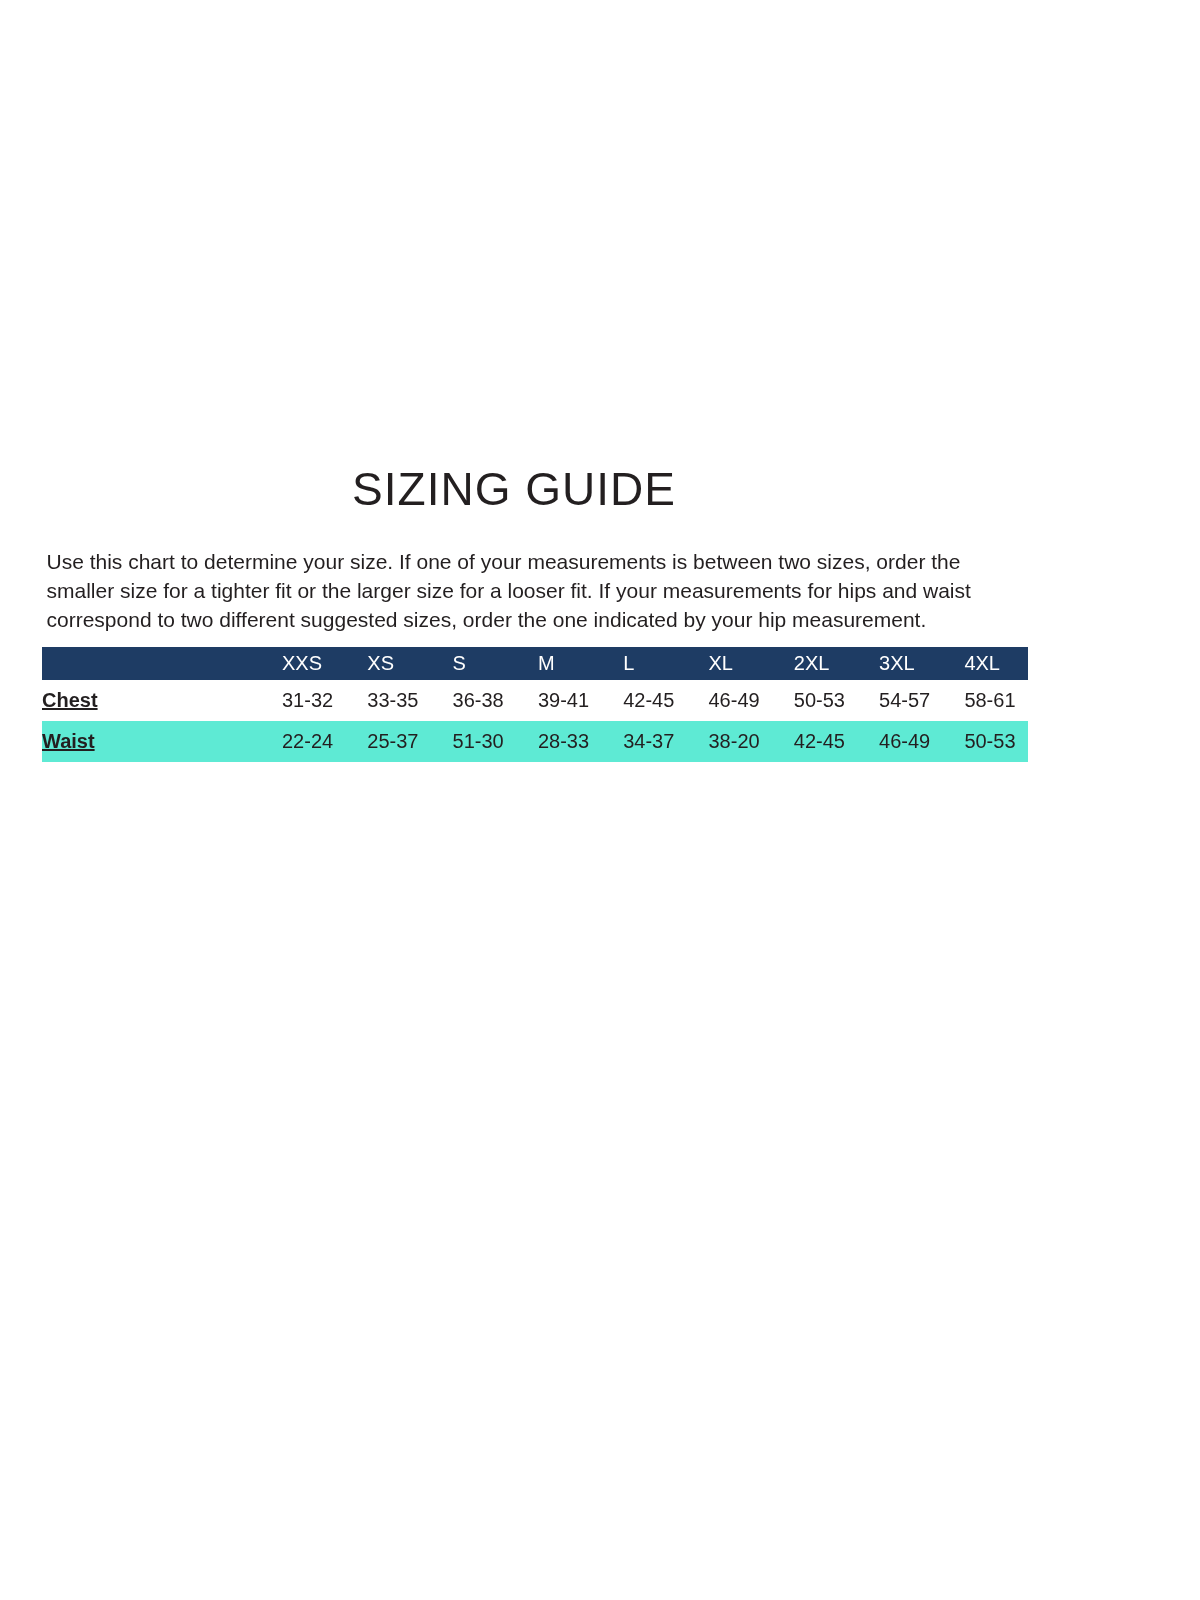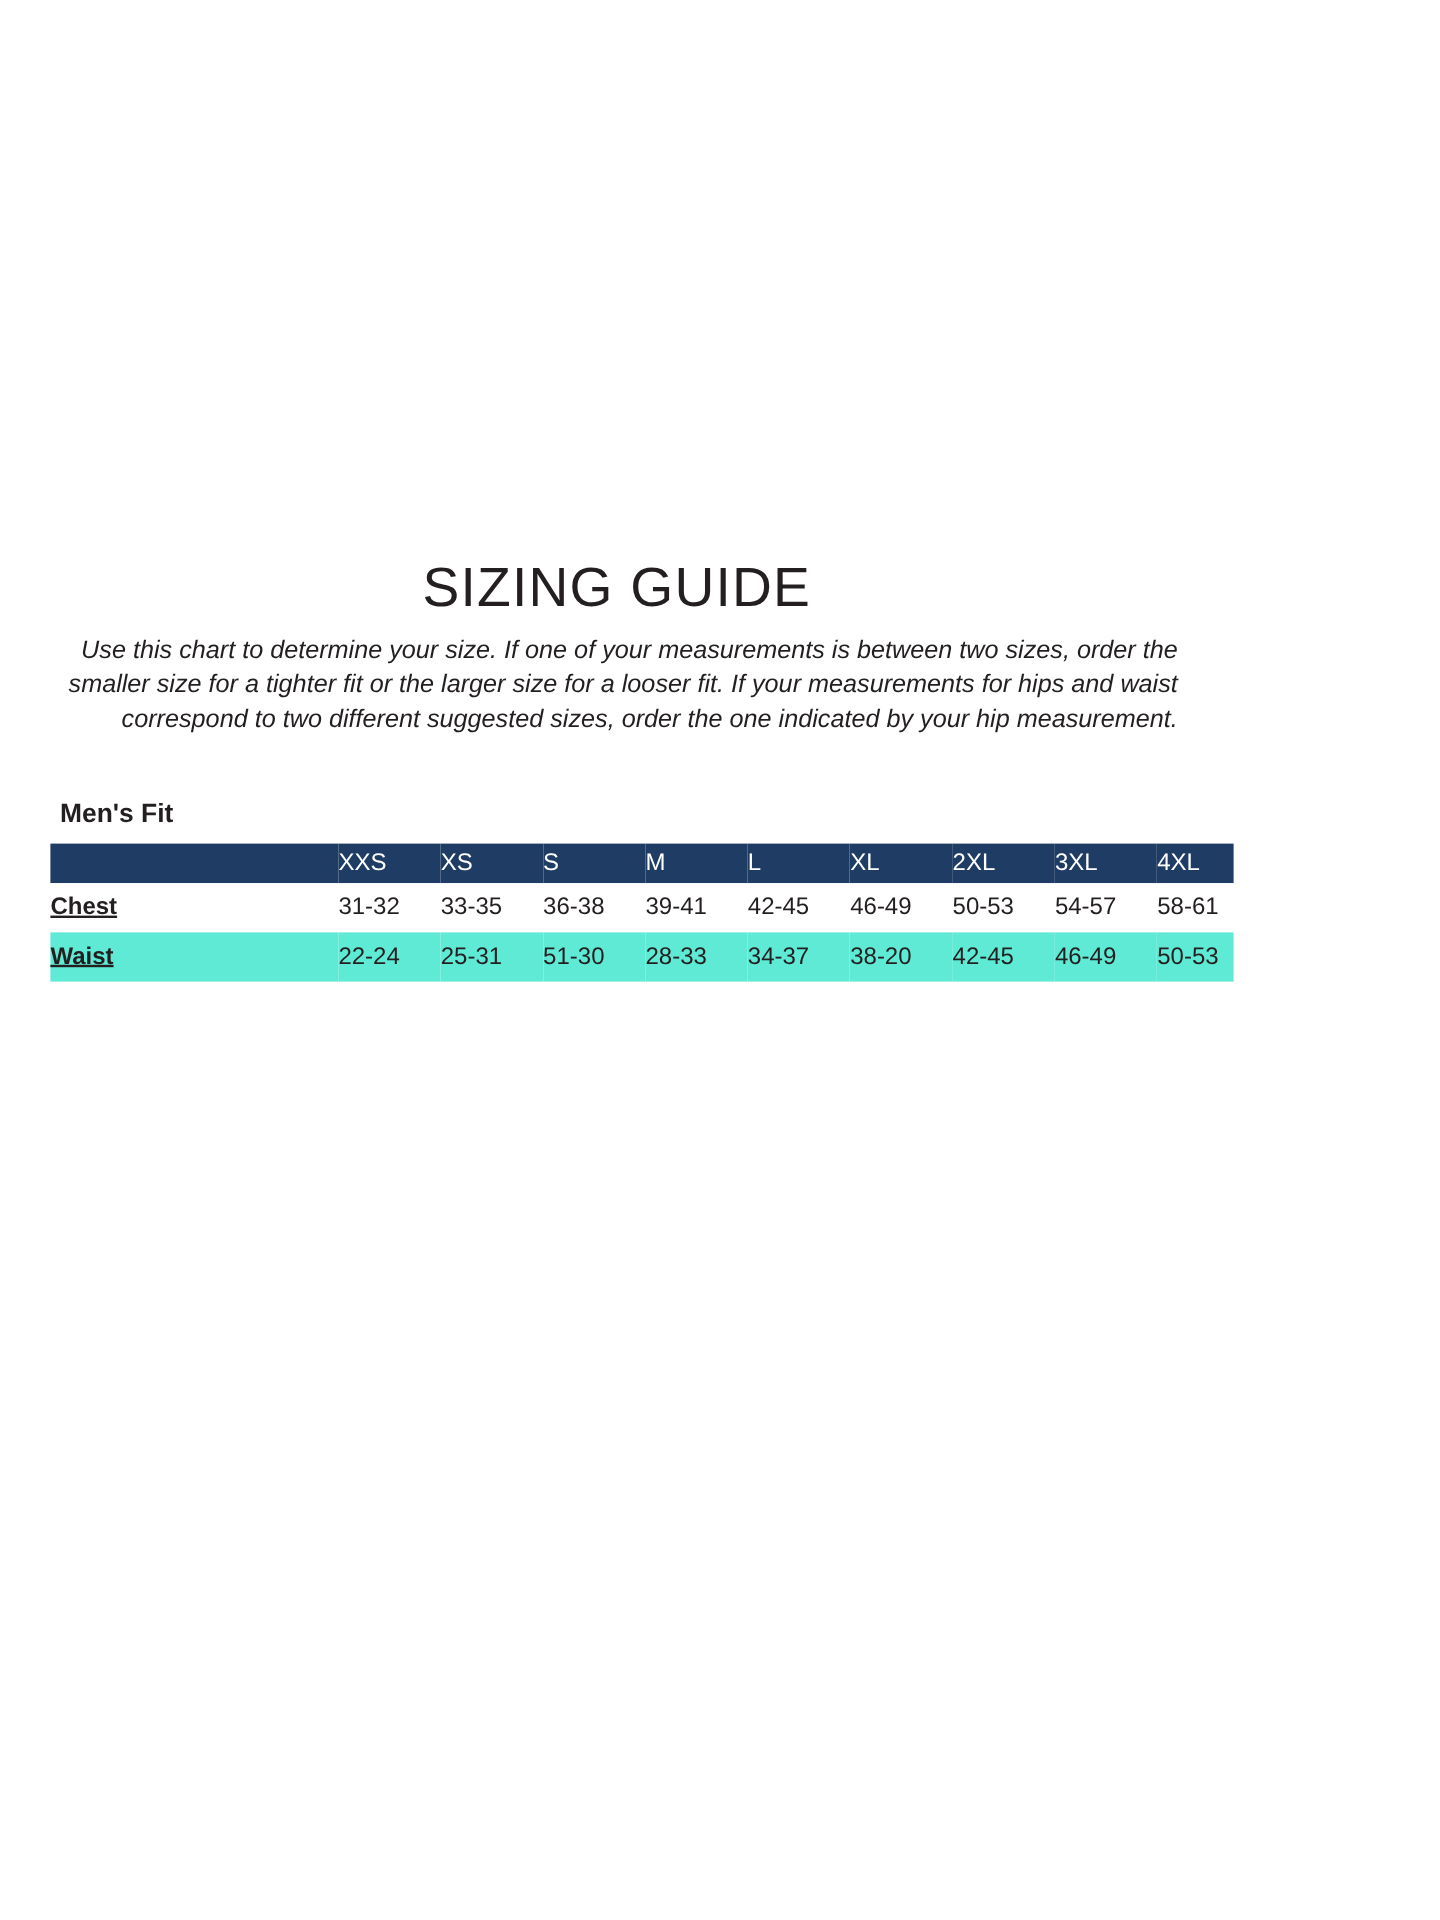--- a/index.html
+++ b/index.html
@@ -24,26 +24,25 @@
     margin: 0;
     padding-top: 462px;
     text-align: center;
     font-size: 46px;
     font-weight: 400;
     letter-spacing: 1px;
     color: #231f20;
   }
   .intro {
     width: 935px;
-    margin: 12px auto 0 auto;
+    margin: 32px auto 0 auto;
     font-size: 21px;
     line-height: 1.38;
-    text-align: right;
+    text-align: left;
     color: #231f20;
-    font-style: italic;
   }
   .section-label {
     margin: 50px 0 0 50px;
     font-size: 22px;
     font-weight: bold;
     color: #231f20;
   }
   table.size-table {
     border-collapse: collapse;
     table-layout: fixed;
@@ -82,21 +81,20 @@
 </style>
 </head>
 <body>
 
 <div class="page">
 
   <h1 class="title">SIZING GUIDE</h1>
 
   <p class="intro">Use this chart to determine your size. If one of your measurements is between two sizes, order the smaller size for a tighter fit or the larger size for a looser fit. If your measurements for hips and waist correspond to two different suggested sizes, order the one indicated by your hip measurement.</p>
 
-  <div class="section-label">Men's Fit</div>
 
   <table class="size-table">
     <colgroup>
       <col class="label-col">
       <col>
         <col>
         <col>
         <col>
         <col>
         <col>
@@ -130,21 +128,21 @@
         <td>42-45</td>
         <td>46-49</td>
         <td>50-53</td>
         <td>54-57</td>
         <td>58-61</td>
         <td>62-65</td>
       </tr>
       <tr class="alt">
         <td class="row-label">Waist</td>
         <td>22-24</td>
-        <td>25-31</td>
+        <td>25-37</td>
         <td>51-30</td>
         <td>28-33</td>
         <td>34-37</td>
         <td>38-20</td>
         <td>42-45</td>
         <td>46-49</td>
         <td>50-53</td>
         <td>54-57</td>
       </tr>
     </tbody>

